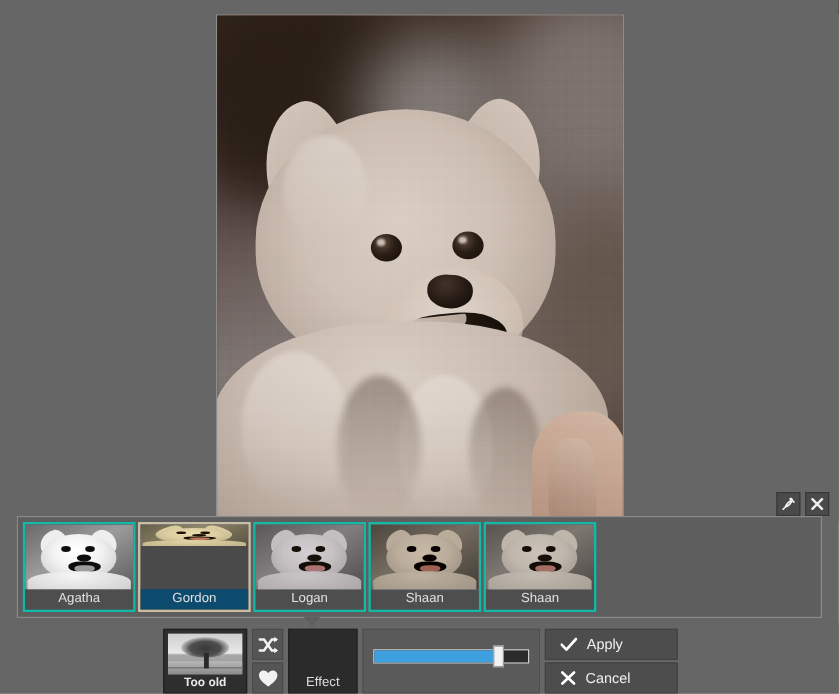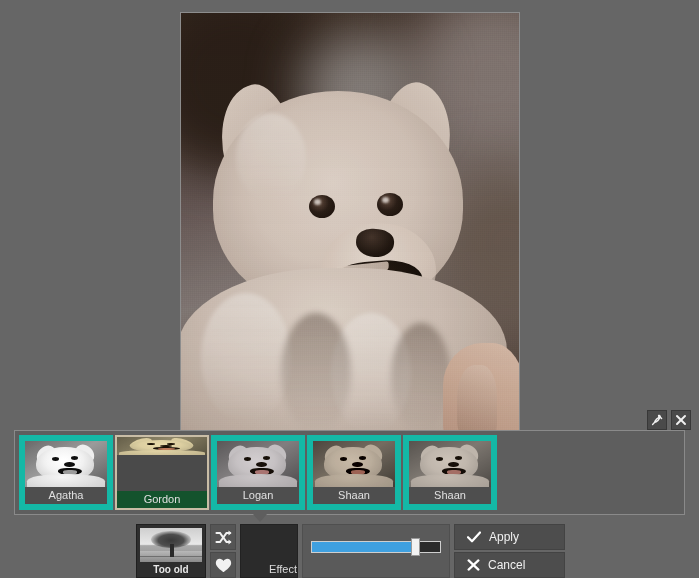--- a/index.html
+++ b/index.html
@@ -168,31 +168,31 @@
     position:absolute; left:14px; top:430px; width:671px; height:85px;
     background:#5e5e5e;
     border:1px solid #8a8a8a;
     padding:4px;
     z-index:6;
     display:flex; gap:2px;
   }
   .thumb {
     position:relative; width:94px; height:75px;
     background:#4a4a4a;
-    border:6px solid #14b8a6;
+    border:2px solid #14b8a6;
     display:flex; flex-direction:column; cursor:pointer; overflow:hidden;
   }
   .thumb.selected { border:2px solid #c9bda6; }
   .thumb-img { flex:1; position:relative; overflow:hidden; background:#888; }
   .thumb-label {
     height:17px; line-height:17px; text-align:center;
     font-size:11px; color:#e0e0e0; background:#4e4e4e;
     white-space:nowrap; overflow:hidden;
   }
-  .thumb.selected .thumb-label { background:#14532d;margin-top:36px; }
+  .thumb.selected .thumb-label { background:#0c4a6e;margin-top:36px; }
   
   .mini { position:absolute; inset:0; }
   .mini .m-bg { position:absolute; inset:0; background:linear-gradient(150deg,#6a6a6a,#9a9a9a 45%,#5e5e5e); }
   .mini .m-head {
     position:absolute; left:14%; top:14%; width:70%; height:72%;
     background:radial-gradient(ellipse at 48% 40%, #fbfbfb 0%, #ececec 45%, #cfcfcf 80%, #b4b4b4 100%);
     border-radius:50% 50% 46% 46%;
   }
   .mini .m-earL { position:absolute; left:13%; top:10%; width:26%; height:34%;
     background:#e9e9e9; border-radius:60% 40% 48% 52% / 72% 68% 32% 28%; transform:rotate(-14deg); }
@@ -259,21 +259,21 @@
     display:flex; align-items:center; justify-content:center; cursor:pointer;
   }
   #shuffle-btn { top:5px; }
   #favorite-btn { top:33px; }
   #effect-panel {
     position:absolute; left:240px; top:5px; width:58px; height:54px;
     background:#2b2b2b; border:1px solid #222;
     display:flex; flex-direction:column; justify-content:flex-end; cursor:pointer;
   }
   #effect-panel .ef-label {
-    height:15px; line-height:15px; text-align:right; font-size:11px; color:#dcdcdc;
+    height:15px; line-height:15px; text-align:center; font-size:11px; color:#dcdcdc;
   }
   #amount-panel {
     position:absolute; left:302px; top:5px; width:148px; height:54px;
     background:#5a5a5a; border:1px solid #4f4f4f; padding:6px 8px;
   }
   #amount-row { display:flex; align-items:center; justify-content:space-between; }
   #amount-label { font-size:11px; color:#e8e8e8; }
   #amount-value {
     width:40px; height:16px; line-height:14px; text-align:right;
     background:#1d1d1d; border:1px solid #8d8d8d; color:#f0f0f0;

